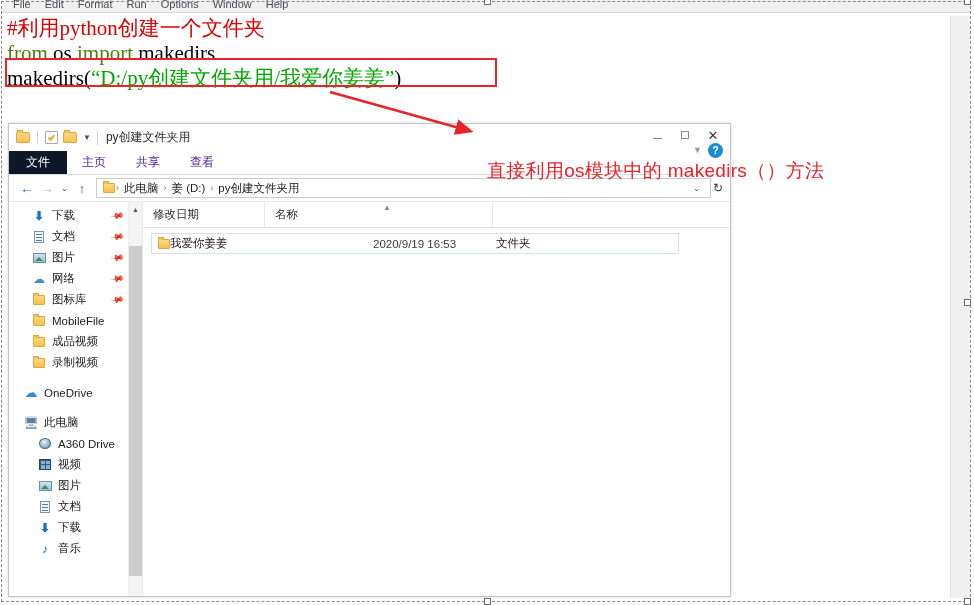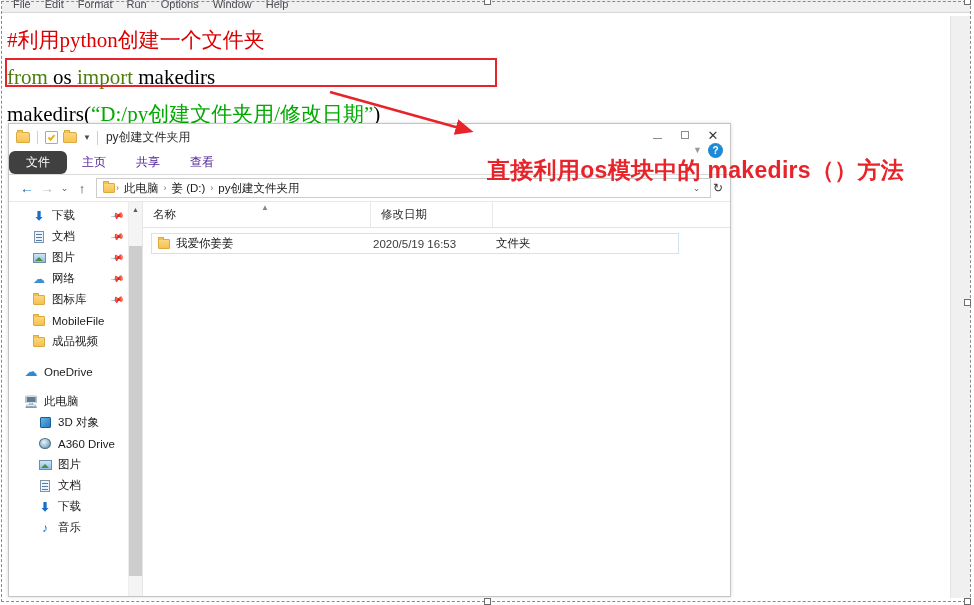--- a/index.html
+++ b/index.html
@@ -82,21 +82,20 @@
     background: #ffffff;
     padding: 0;
   }
   .code-line {
     font-family: "Liberation Serif", serif;
     font-size: 21px;
     line-height: 25px;
     white-space: pre;
     padding-left: 5px;
     letter-spacing: 0px;
-    margin-top: 12px;
   }
   .c-comment { color: #dd0000; }
   .c-keyword { color: #4d7c0f; }
   .c-plain   { color: #000000; }
   .c-string  { color: #00aa00; }
 
   
   .code-box {
     position: absolute;
     left: 3px;
@@ -133,22 +132,22 @@
     z-index: 40;
     pointer-events: none;
   }
   .annot-text {
     position: absolute;
     left: 487px;
     top: 103px;
     z-index: 45;
     color: #e8232a;
     font-family: "Liberation Sans", sans-serif;
-    font-weight: bold;
-    font-size: 23px;
+    font-weight: normal;
+    font-size: 19px;
     line-height: 27px;
     white-space: pre;
     letter-spacing: 0.3px;
   }
 
   
   #explorer {
     position: absolute;
     left: 8px;
     top: 123px;
@@ -272,24 +271,23 @@
     position: relative;
   }
   .ex-tab {
     display: flex;
     align-items: center;
     padding: 0 15px;
     font-size: 12px;
     color: #4c1d95;
   }
   .ex-tab.active {
-    background: #404040;
+    background: #0f172a;
     color: #ffffff;
     padding: 0 17px;
-    border-radius: 6px;
   }
   .ex-help {
     position: absolute;
     right: 7px;
     top: -8px;
     width: 15px; height: 15px;
     border-radius: 50%;
     background: #1e8ad6;
     color: #ffffff;
     font-size: 10px;
@@ -623,21 +621,20 @@
     align-items: center;
     font-size: 11.5px;
     color: #1b1b1b;
   }
   .fr-name {
     width: 221px;
     display: flex;
     align-items: center;
     padding-left: 6px;
     box-sizing: border-box;
-    gap: 6px;
   }
   .fr-date { width: 123px; color: #3a3a3a; }
   .fr-type { width: 120px; }
   .fr-size { flex: 1; }
 </style>
 </head>
 <body>
 
 <div id="screen">
 
@@ -649,21 +646,21 @@
       <div class="mi">Format</div>
       <div class="mi">Run</div>
       <div class="mi">Options</div>
       <div class="mi">Window</div>
       <div class="mi">Help</div>
     </div>
 
     <div class="idle-text">
       <div class="code-line"><span class="c-comment">#利用python创建一个文件夹</span></div>
       <div class="code-line"><span class="c-keyword">from</span><span class="c-plain"> os </span><span class="c-keyword">import</span><span class="c-plain"> makedirs</span></div>
-      <div class="code-line"><span class="c-plain">makedirs(</span><span class="c-string">“D:/py创建文件夹用/修改日期”</span><span class="c-plain">)</span></div>
+      <div class="code-line"><span class="c-plain">makedirs(</span><span class="c-string">“D:/py创建文件夹用/我爱你姜姜”</span><span class="c-plain">)</span></div>
     </div>
 
     <div class="code-box"></div>
 
     <div class="idle-scroll">
       <div class="thumb"></div>
     </div>
   </div>
 
   <div id="explorer">
@@ -761,49 +758,60 @@
                 <span class="g-folder"></span>
               </span>
             <span>MobileFile</span>
           </div>
           <div class="nav-item">
             <span class="ni-ic">
                 <span class="g-folder"></span>
               </span>
             <span>成品视频</span>
           </div>
+          <div class="nav-item">
+            <span class="ni-ic">
+                <span class="g-folder"></span>
+              </span>
+            <span>录制视频</span>
+          </div>
 
           <div class="nav-gap"></div>
 
           <div class="nav-item" style="padding-left:14px;">
             <span class="ni-ic">
                 <span class="g-cloud">☁</span>
               </span>
             <span>OneDrive</span>
           </div>
 
           <div class="nav-gap"></div>
 
           <div class="nav-item" style="padding-left:14px;">
             <span class="ni-ic">
                 <span class="g-pc">🖥</span>
               </span>
             <span>此电脑</span>
           </div>
           <div class="nav-item lvl2">
             <span class="ni-ic">
-                <span class="g-3d"></span>
-              </span>
-            <span>3D 对象</span>
+                <span class="g-a360"></span>
+              </span>
+            <span>A360 Drive</span>
           </div>
           <div class="nav-item lvl2">
             <span class="ni-ic">
-                <span class="g-a360"></span>
-              </span>
-            <span>A360 Drive</span>
+                <span class="g-video">
+                  <span></span>
+                  <span></span>
+                  <span></span>
+                  <span></span>
+                </span>
+              </span>
+            <span>视频</span>
           </div>
           <div class="nav-item lvl2">
             <span class="ni-ic">
                 <span class="g-pic"></span>
               </span>
             <span>图片</span>
           </div>
           <div class="nav-item lvl2">
             <span class="ni-ic">
                 <span class="g-doc"></span>
@@ -825,35 +833,35 @@
         </div>
 
         <div class="nav-scroll">
           <div class="up">▲</div>
           <div class="thumb"></div>
         </div>
       </div>
 
       <div class="content">
         <div class="col-head">
+          <div class="col c-date">
+            <span>修改日期</span>
+          </div>
           <div class="col c-name">
             <span>名称</span>
             <span class="sort-caret">▲</span>
-          </div>
-          <div class="col c-date">
-            <span>修改日期</span>
           </div>
         </div>
 
         <div class="file-row">
           <div class="fr-name">
             <span class="g-folder"></span>
             <span>我爱你姜姜</span>
           </div>
-          <div class="fr-date">2020/5/19 16:53</div>
+          <div class="fr-date">2020/9/19 16:53</div>
           <div class="fr-type">文件夹</div>
           <div class="fr-size"></div>
         </div>
       </div>
     </div>
   </div>
 
   <svg class="annot-svg" viewBox="0 0 974 605">
     <defs>
       <marker id="arrowhead" markerWidth="7" markerHeight="7" refX="5.6" refY="3.1" orient="auto">

